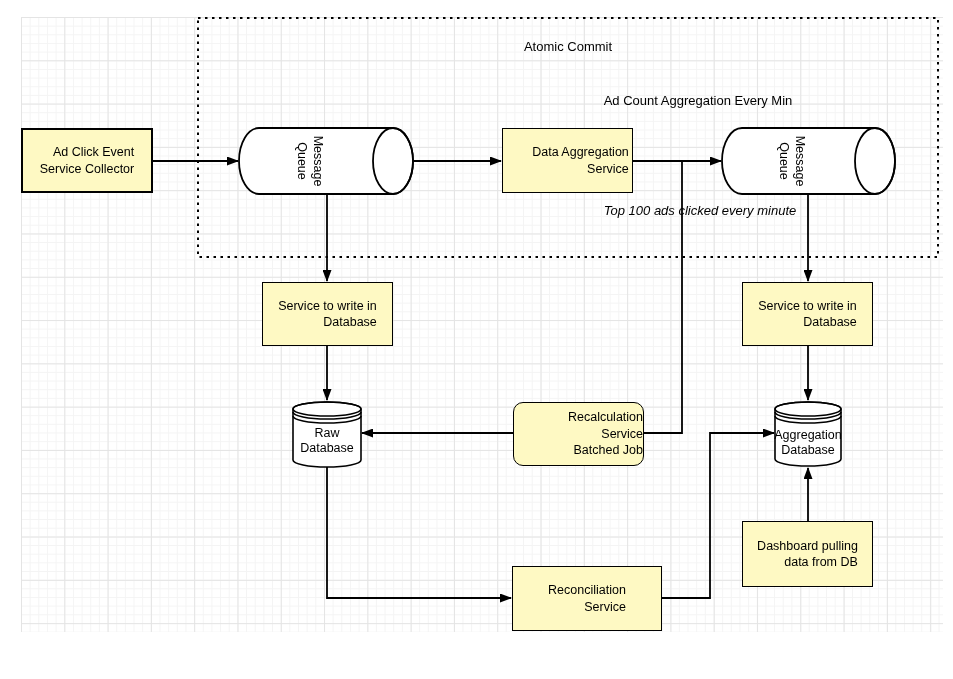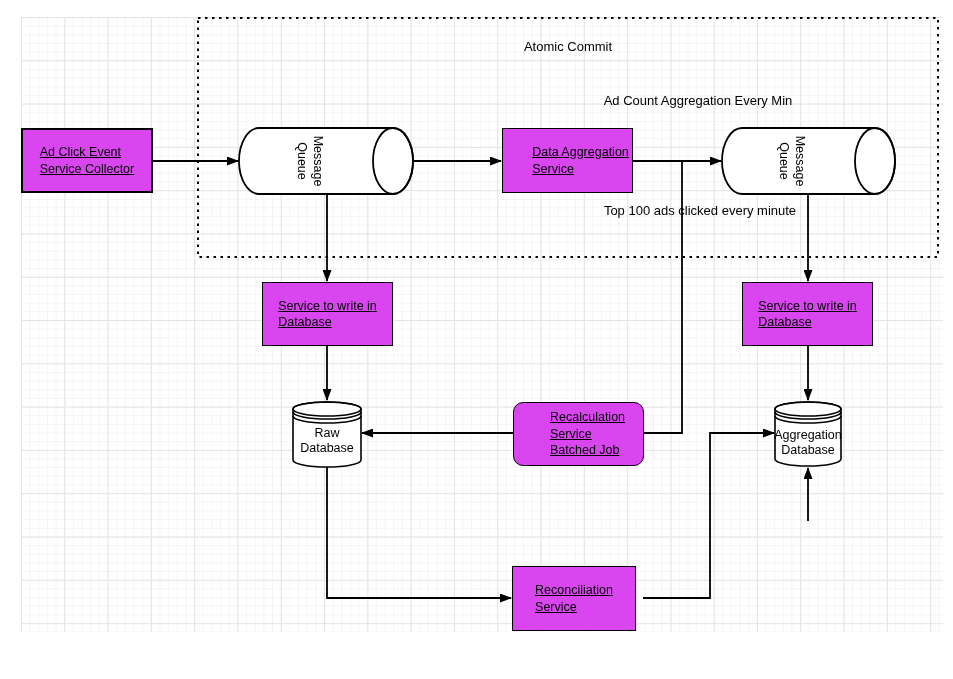--- a/index.html
+++ b/index.html
@@ -14,51 +14,51 @@
     background-image:
       linear-gradient(#e4e4e4 1px, transparent 1px),
       linear-gradient(90deg, #e4e4e4 1px, transparent 1px),
       linear-gradient(#f4f4f4 1px, transparent 1px),
       linear-gradient(90deg, #f4f4f4 1px, transparent 1px);
     background-size: 43.3px 43.3px, 43.3px 43.3px, 8.66px 8.66px, 8.66px 8.66px;
   }
   #shapes { position:absolute; left:0; top:0; width:953px; height:679px; }
 
   .node {
-    position:absolute; box-sizing:border-box; background:#d946ef;
+    position:absolute; box-sizing:border-box; background:#fef9c3;
     border:1.5px solid #000; display:flex; align-items:center; justify-content:center;
-    text-align:left; font-size:12.5px; line-height:1.32;text-decoration:underline;
+    text-align:right; font-size:12.5px; line-height:1.32;
   }
   #n-adclick        { left:21px;  top:128px; width:132px; height:65px; border-width:2px; }
   #n-dataagg        { left:502px; top:128px; width:131px; height:65px;padding-left:26px; }
   #n-svcleft        { left:262px; top:282px; width:131px; height:64px; }
   #n-svcright       { left:742px; top:282px; width:131px; height:64px; }
   #n-recalc         { left:513px; top:402px; width:131px; height:64px; border-radius:10px;padding-left:36px; }
   #n-dashboard      { left:742px; top:521px; width:131px; height:66px; }
-  #n-reconciliation { left:512px; top:566px; width:124px; height:65px; }
+  #n-reconciliation { left:512px; top:566px; width:150px; height:65px; }
 
   .dbtext {
     position:absolute; display:flex; align-items:center; justify-content:center;
     text-align:center; font-size:12.5px; line-height:1.22;
   }
   #t-rawdb { left:277px; top:419px; width:100px; height:44px; }
   #t-aggdb { left:758px; top:421px; width:100px; height:44px; }
 
   .qlabel {
     position:absolute; width:90px; height:34px;
     display:flex; align-items:center; justify-content:center;
     transform:rotate(90deg); font-size:12.5px; line-height:1.3; text-align:center;
   }
   #t-mq1 { left:265px; top:144px; }
   #t-mq2 { left:747px; top:144px; }
 
   .flabel { position:absolute; text-align:center; font-size:13px; color:#000; }
   #l-atomic  { left:468px; top:39px;  width:200px; }
   #l-adcount { left:568px; top:93px;  width:260px; }
-  #l-top100  { left:570px; top:203px; width:260px; }
+  #l-top100  { left:570px; top:203px; width:260px;font-style:italic; }
   #l-caption { left:390px; top:645px; width:200px; font-size:18px; color:#8b8b8b;margin-top:43px; }
 </style>
 </head>
 <body>
 
 <div id="canvas">
   <div id="grid"></div>
 
   <svg id="shapes" viewBox="0 0 953 679" xmlns="http://www.w3.org/2000/svg">
     <defs>
@@ -122,20 +122,24 @@
     <span>Database</span></span>
   </div>
   <div class="node" id="n-svcright">
     <span><span>Service to write in</span><br>
     <span>Database</span></span>
   </div>
   <div class="node" id="n-recalc">
     <span><span>Recalculation Service</span><br>
     <span>Batched Job</span></span>
   </div>
+  <div class="node" id="n-dashboard">
+    <span><span>Dashboard pulling</span><br>
+    <span>data from DB</span></span>
+  </div>
   <div class="node" id="n-reconciliation">
     <span><span>Reconciliation</span><br>
     <span>Service</span></span>
   </div>
 
   <div class="qlabel" id="t-mq1">
     <span><span>Message</span><br>
     <span>Queue</span></span>
   </div>
   <div class="qlabel" id="t-mq2">

